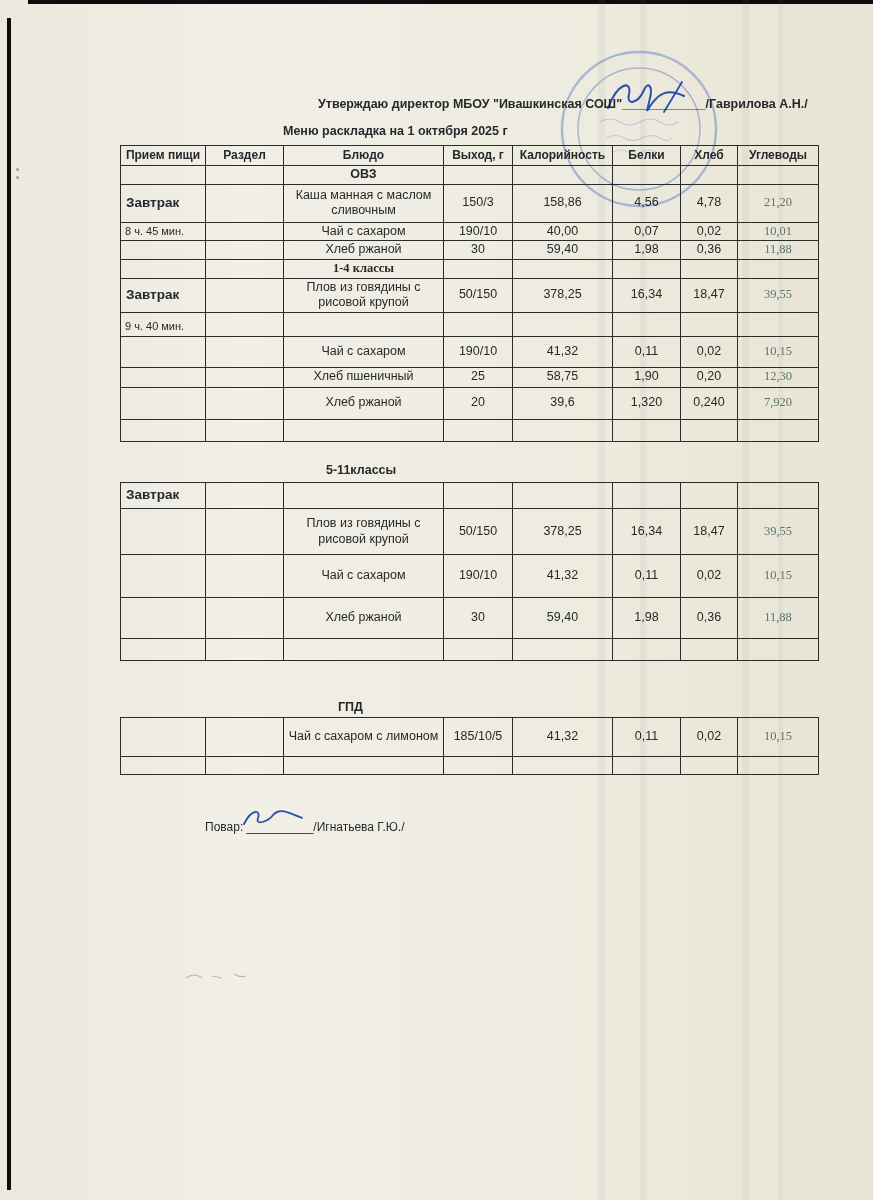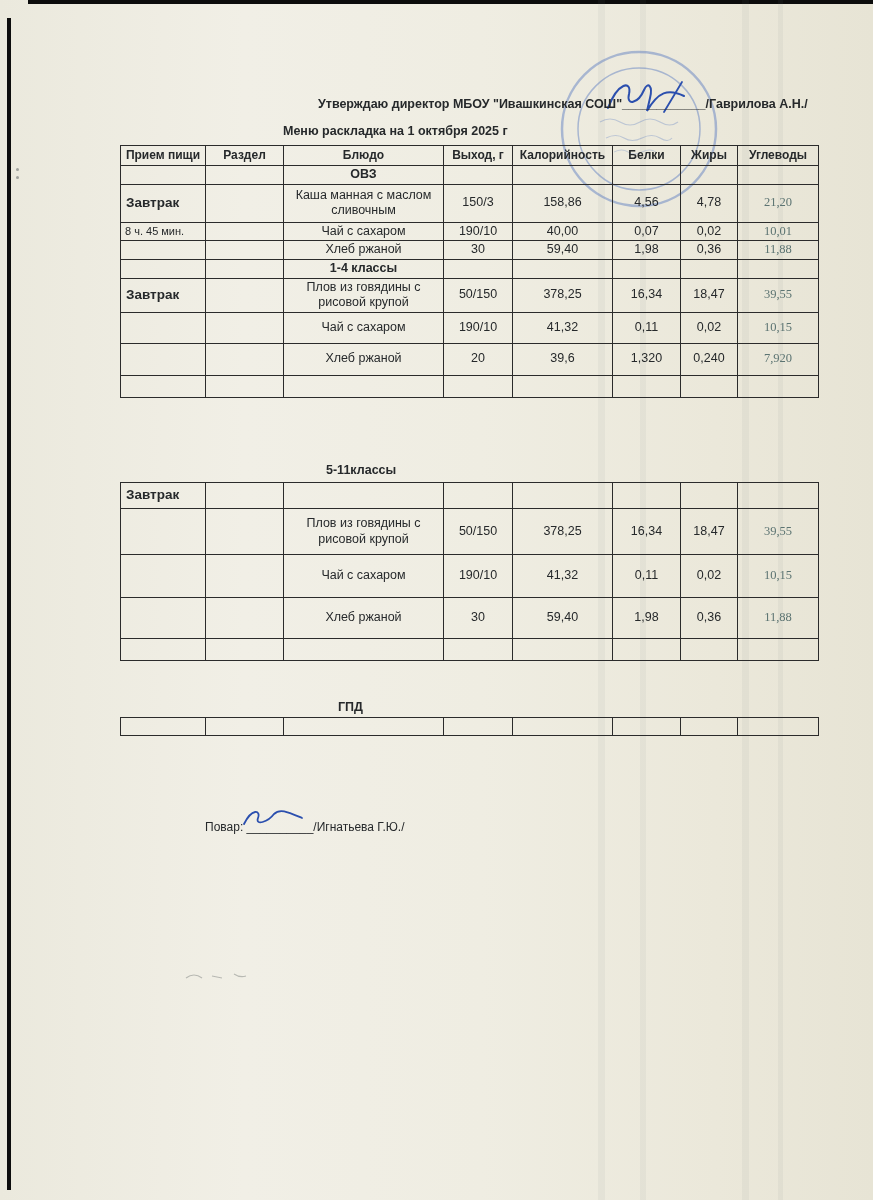--- a/index.html
+++ b/index.html
@@ -89,21 +89,21 @@
         <col style="width:81px">
     </colgroup>
     <tbody>
         <tr style="height: 20px;">
           <th>Прием пищи</th>
           <th>Раздел</th>
           <th>Блюдо</th>
           <th>Выход, г</th>
           <th>Калорийность</th>
           <th>Белки</th>
-          <th>Жиры</th>
+          <th>Хлеб</th>
           <th>Углеводы</th>
         </tr>
         <tr style="height: 18px;">
           <td></td>
           <td></td>
           <td class="section-cell">ОВЗ</td>
           <td></td>
           <td></td>
           <td></td>
           <td></td>
@@ -132,49 +132,69 @@
         <tr style="height: 18px;">
           <td></td>
           <td></td>
           <td>Хлеб ржаной</td>
           <td>30</td>
           <td>59,40</td>
           <td>1,98</td>
           <td>0,36</td>
           <td class="carb">11,88</td>
         </tr>
-        <tr style="height: 18px;">
+        <tr style="height: 18px; font-family: Liberation Serif, serif;">
           <td></td>
           <td></td>
           <td class="section-cell">1-4 классы</td>
           <td></td>
           <td></td>
           <td></td>
           <td></td>
           <td></td>
         </tr>
         <tr style="height: 34px;">
           <td class="meal">Завтрак</td>
           <td></td>
           <td>Плов из говядины с рисовой крупой</td>
           <td>50/150</td>
           <td>378,25</td>
           <td>16,34</td>
           <td>18,47</td>
           <td class="carb">39,55</td>
         </tr>
+        <tr style="height: 24px;">
+          <td class="time">9 ч. 40 мин.</td>
+          <td></td>
+          <td></td>
+          <td></td>
+          <td></td>
+          <td></td>
+          <td></td>
+          <td></td>
+        </tr>
         <tr style="height: 31px;">
           <td></td>
           <td></td>
           <td>Чай с сахаром</td>
           <td>190/10</td>
           <td>41,32</td>
           <td>0,11</td>
           <td>0,02</td>
           <td class="carb">10,15</td>
+        </tr>
+        <tr style="height: 20px;">
+          <td></td>
+          <td></td>
+          <td>Хлеб пшеничный</td>
+          <td>25</td>
+          <td>58,75</td>
+          <td>1,90</td>
+          <td>0,20</td>
+          <td class="carb">12,30</td>
         </tr>
         <tr style="height: 32px;">
           <td></td>
           <td></td>
           <td>Хлеб ржаной</td>
           <td>20</td>
           <td>39,6</td>
           <td>1,320</td>
           <td>0,240</td>
           <td class="carb">7,920</td>
@@ -266,20 +286,30 @@
       <col style="width:85px">
         <col style="width:78px">
         <col style="width:160px">
         <col style="width:69px">
       <col style="width:100px">
         <col style="width:68px">
         <col style="width:57px">
         <col style="width:81px">
     </colgroup>
     <tbody>
+        <tr style="height: 39px;">
+          <td></td>
+          <td></td>
+          <td>Чай с сахаром с лимоном</td>
+          <td>185/10/5</td>
+          <td>41,32</td>
+          <td>0,11</td>
+          <td>0,02</td>
+          <td class="carb">10,15</td>
+        </tr>
         <tr style="height: 18px;">
           <td></td>
           <td></td>
           <td></td>
           <td></td>
           <td></td>
           <td></td>
           <td></td>
           <td></td>
         </tr>

